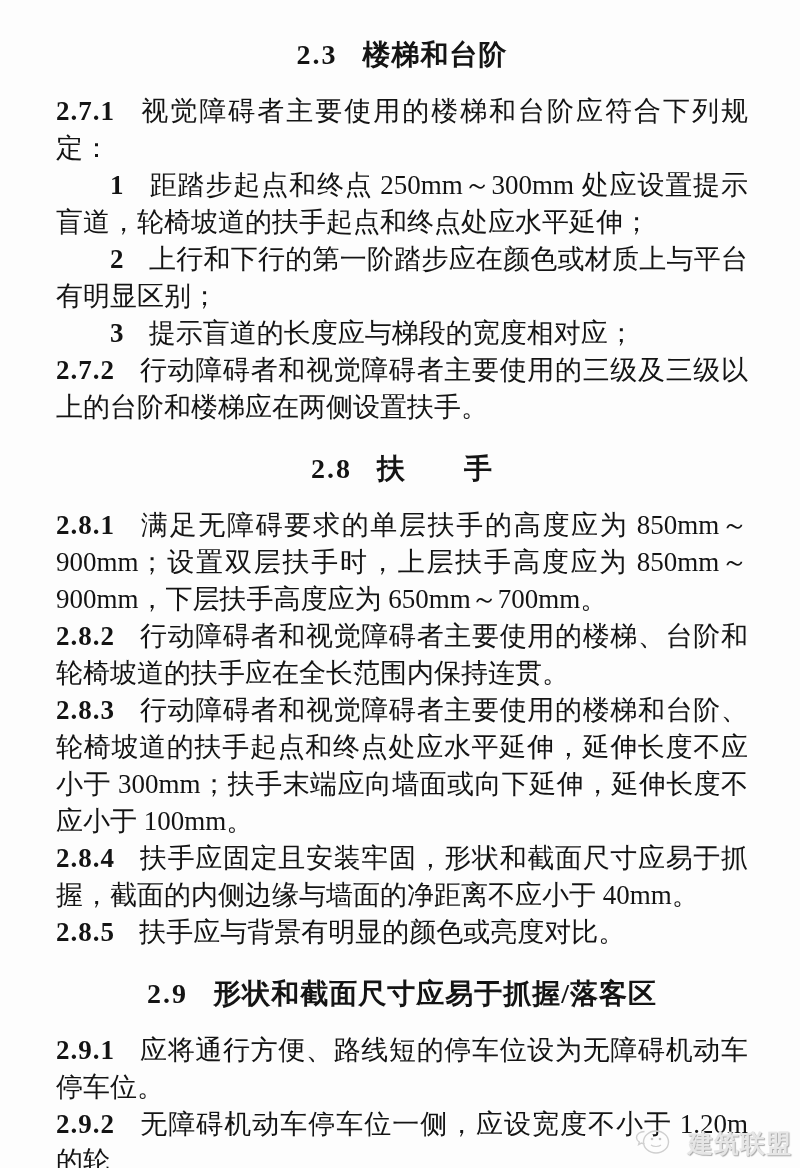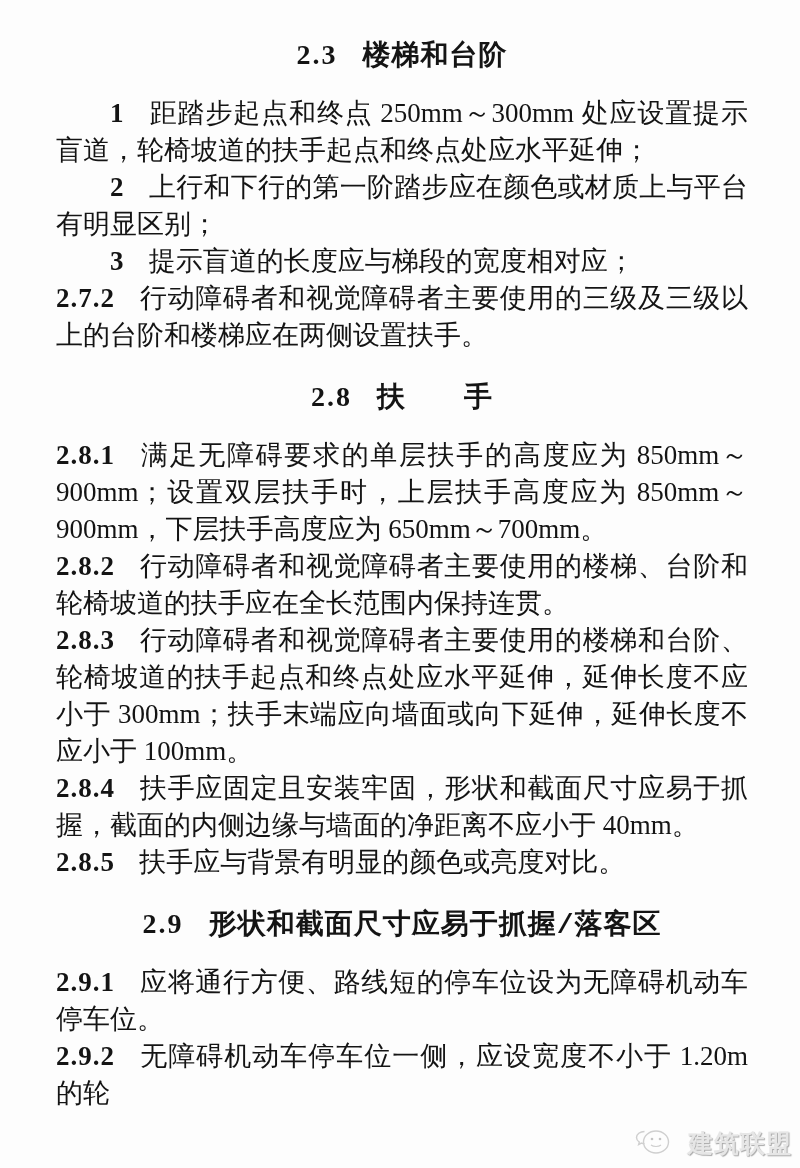--- a/index.html
+++ b/index.html
@@ -27,21 +27,21 @@
     text-align: center;
     margin: 24px 0 20px 0;
   }
   h2.sec-heading:first-child { margin-top: 0; }
   .h-num {
     font-family: "Liberation Serif", "DejaVu Serif", serif;
     letter-spacing: 2px;
     margin-right: 0.9em;
   }
   .h-title {
-    font-family: Liberation Mono, monospace;
+    font-family: Liberation Serif, serif;
     letter-spacing: 1px;
   }
   p.clause { margin: 0; }
   p.sub { margin: 0; text-indent: 2em; }
   .num {
     font-weight: bold;
     letter-spacing: 1px;
     margin-right: 0.9em;
     font-family: "Liberation Serif", "DejaVu Serif", serif;
   }
@@ -64,20 +64,23 @@
 </style>
 </head>
 <body>
 
 <div class="content">
 
   <h2 class="sec-heading">
     <span class="h-num">2.3</span><span class="h-title">楼梯和台阶</span>
   </h2>
 
+  <p class="clause">
+    <span class="num">2.7.1</span><span>视觉障碍者主要使用的楼梯和台阶应符合下列规定：</span>
+  </p>
   <p class="sub">
     <span class="num">1</span><span>距踏步起点和终点 250mm～300mm 处应设置提示盲道，轮椅坡道的扶手起点和终点处应水平延伸；</span>
   </p>
   <p class="sub">
     <span class="num">2</span><span>上行和下行的第一阶踏步应在颜色或材质上与平台有明显区别；</span>
   </p>
   <p class="sub">
     <span class="num">3</span><span>提示盲道的长度应与梯段的宽度相对应；</span>
   </p>
   <p class="clause">

